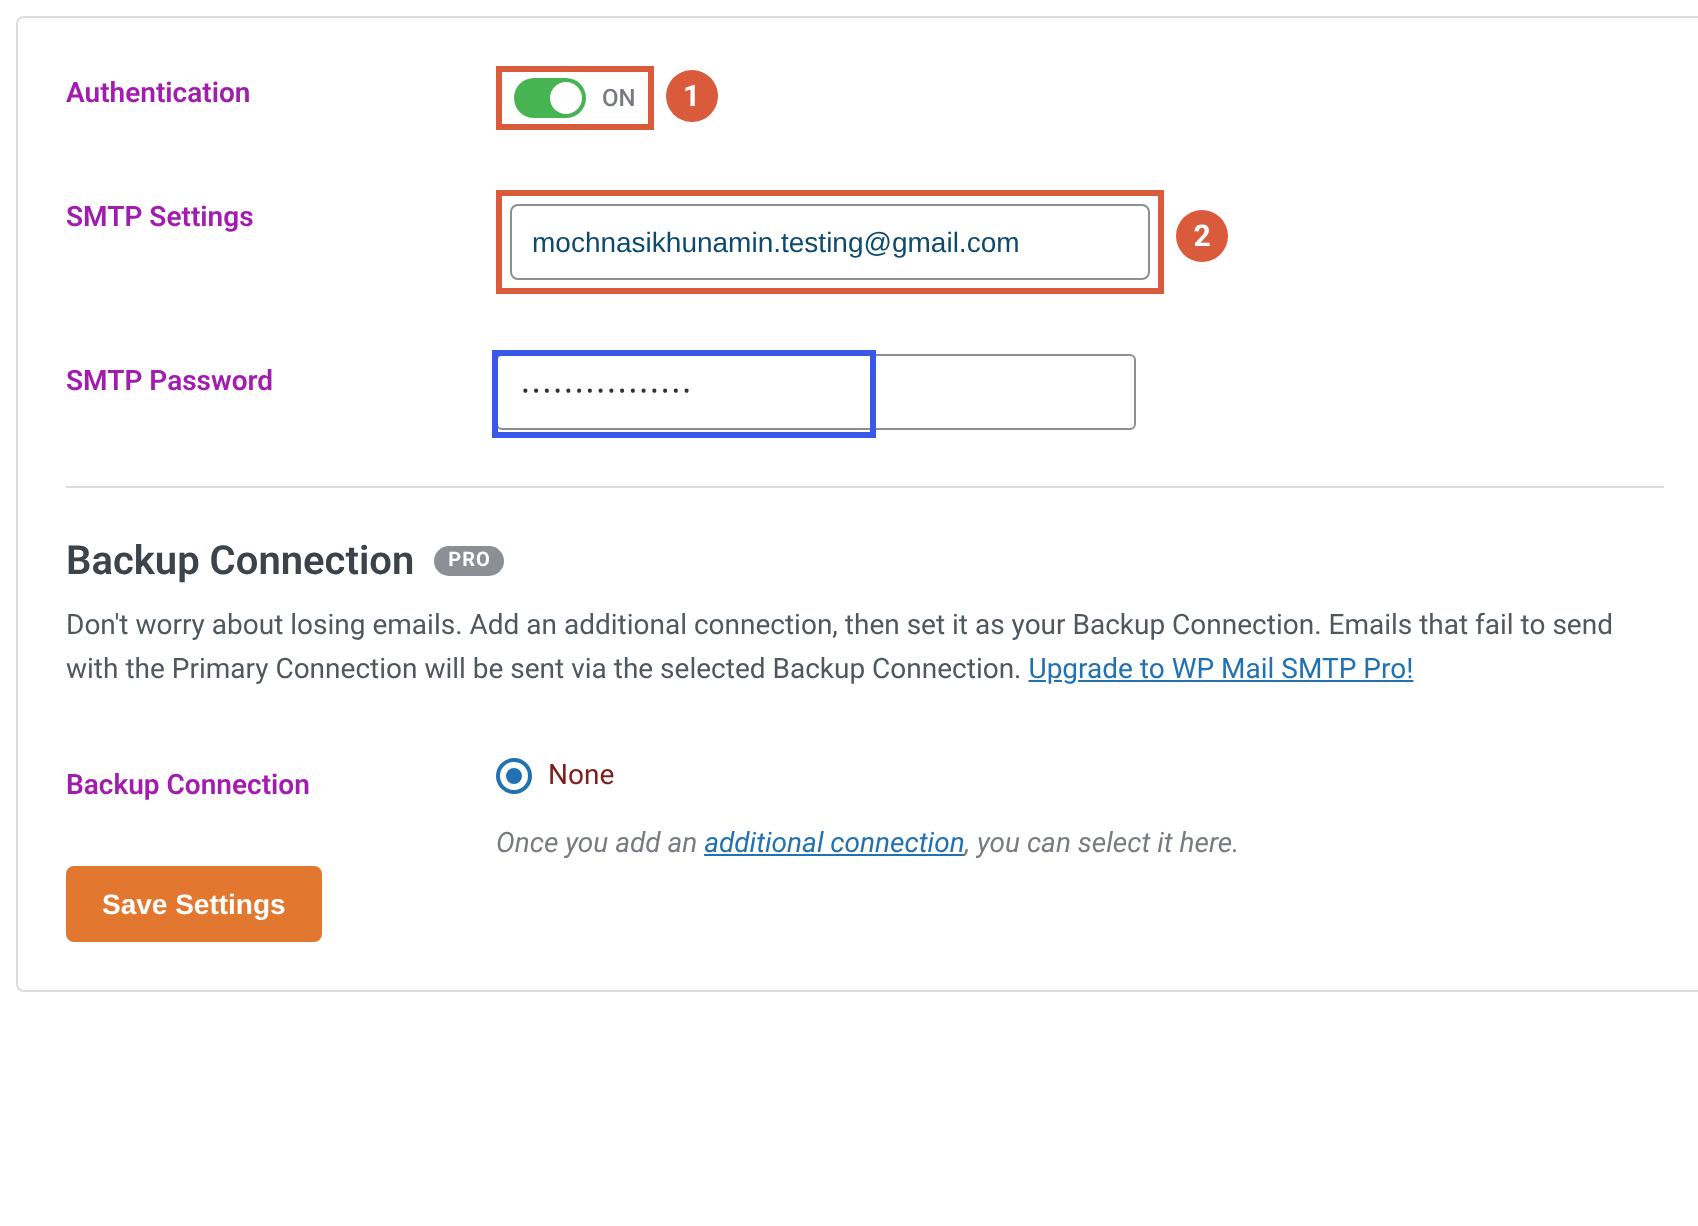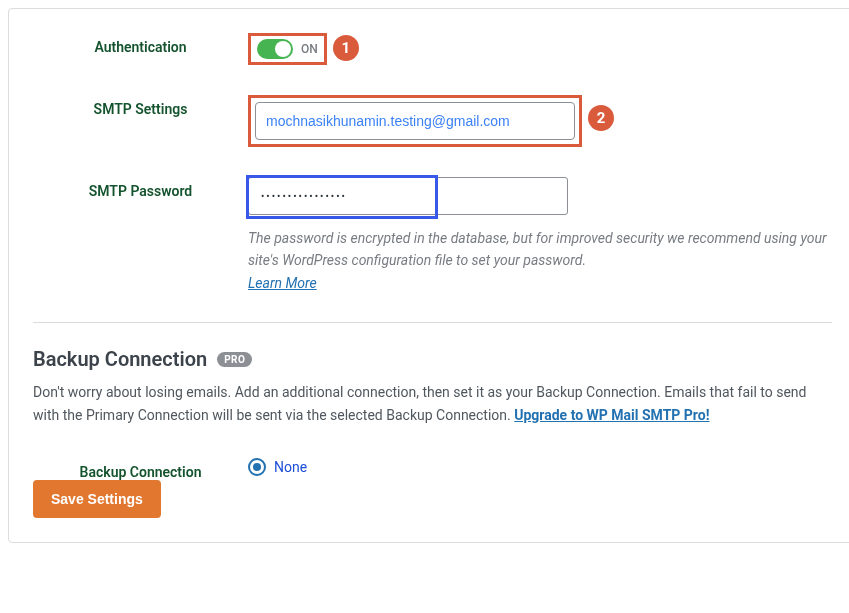--- a/index.html
+++ b/index.html
@@ -25,24 +25,23 @@
       margin-bottom: 30px;
     }
     .form-row.tight {
       margin-bottom: 8px;
       margin-top: 20px;
     }
     .form-label {
       width: 215px;
       flex-shrink: 0;
       font-size: 14px;
-      color: #14532d;
+      color: #a21caf;
       font-weight: 600;
       padding-top: 6px;
-      text-align: center;
     }
     .form-control {
       flex: 1;
     }
     .toggle-wrap {
       display: inline-flex;
       align-items: center;
       position: relative;
     }
     .toggle {
@@ -91,40 +90,39 @@
       align-items: center;
       justify-content: center;
     }
     .text-input {
       width: 320px;
       height: 38px;
       border: 1px solid #8c8f94;
       border-radius: 4px;
       padding: 6px 10px;
       font-size: 14px;
-      color: #3b82f6;
+      color: #0c4a6e;
       background: #fff;
     }
     .helper {
       color: #787c82;
       font-style: italic;
       font-size: 14px;
       line-height: 1.6;
       margin-top: 12px;
     }
     .helper a, .link {
       color: #2271b1;
       text-decoration: underline;
       font-style: italic;
     }
     .link-plain {
       color: #2271b1;
       text-decoration: underline;
       font-style: normal;
-      font-weight: bold;
     }
     .divider {
       border: none;
       border-top: 1px solid #dcdcde;
       margin: 28px 0 24px 0;
     }
     .section-title {
       font-size: 20px;
       font-weight: 600;
       color: #3c434a;
@@ -165,21 +163,21 @@
       cursor: pointer;
     }
     .radio-dot {
       width: 8px;
       height: 8px;
       background: #2271b1;
       border-radius: 50%;
     }
     .radio-label {
       font-size: 14px;
-      color: #1d4ed8;
+      color: #7f1d1d;
     }
     .save-btn {
       background: #e27730;
       color: #fff;
       border: none;
       border-radius: 4px;
       padding: 11px 18px;
       font-size: 14px;
       font-weight: 600;
       cursor: pointer;
@@ -231,24 +229,20 @@
   
   <div class="form-row tight" style="margin-bottom:0;">
     <div class="form-label">SMTP Password</div>
     <div class="form-control">
       <div style="position:relative; display:inline-block;">
         <div class="pw-input-field" style="position:relative;">
           <div class="highlight-blue" style="position:absolute; left:-3px; top:-3px; height:44px; width:192px; pointer-events:none;"></div>
           <span style="padding-left:12px; letter-spacing:2px; font-size:10px; color:#2c3338;">••••••••••••••••</span>
         </div>
       </div>
-      <div class="helper">
-        <span>The password is encrypted in the database, but for improved security we recommend using your site's WordPress configuration file to set your password.</span><br>
-        <a href="#" class="link">Learn More</a>
-      </div>
     </div>
   </div>
 
   <hr class="divider">
 
   
   <div class="section-title">
     <span>Backup Connection</span>
     <span class="pro-badge">PRO</span>
   </div>
@@ -259,18 +253,21 @@
   
   <div class="form-row" style="margin-bottom:0;">
     <div class="form-label">Backup Connection</div>
     <div class="form-control">
       <div class="radio-wrap">
         <span class="radio">
           <span class="radio-dot"></span>
         </span>
         <span class="radio-label">None</span>
       </div>
+      <div class="helper" style="margin-top:14px;">
+        <span>Once you add an </span><a href="#" class="link">additional connection</a><span>, you can select it here.</span>
+      </div>
     </div>
   </div>
 
   <button class="save-btn">Save Settings</button>
 
 </div>
 
 </body></html>

